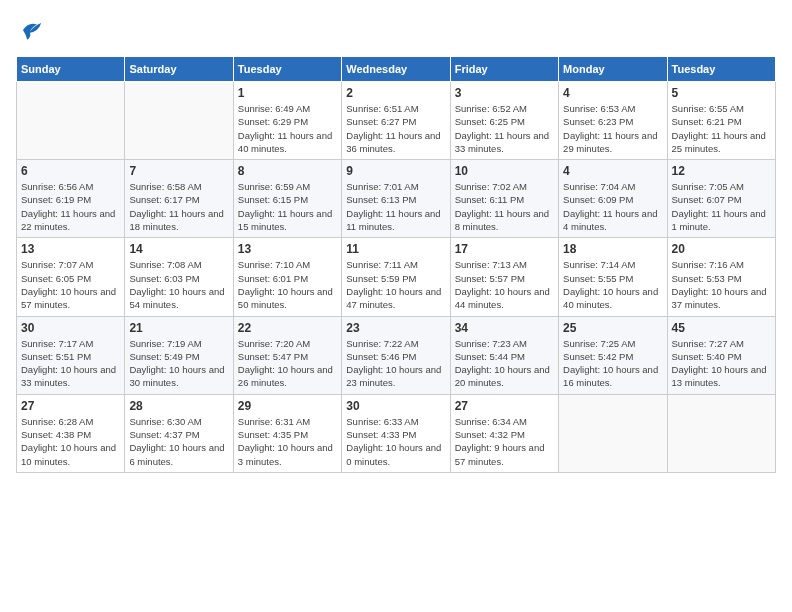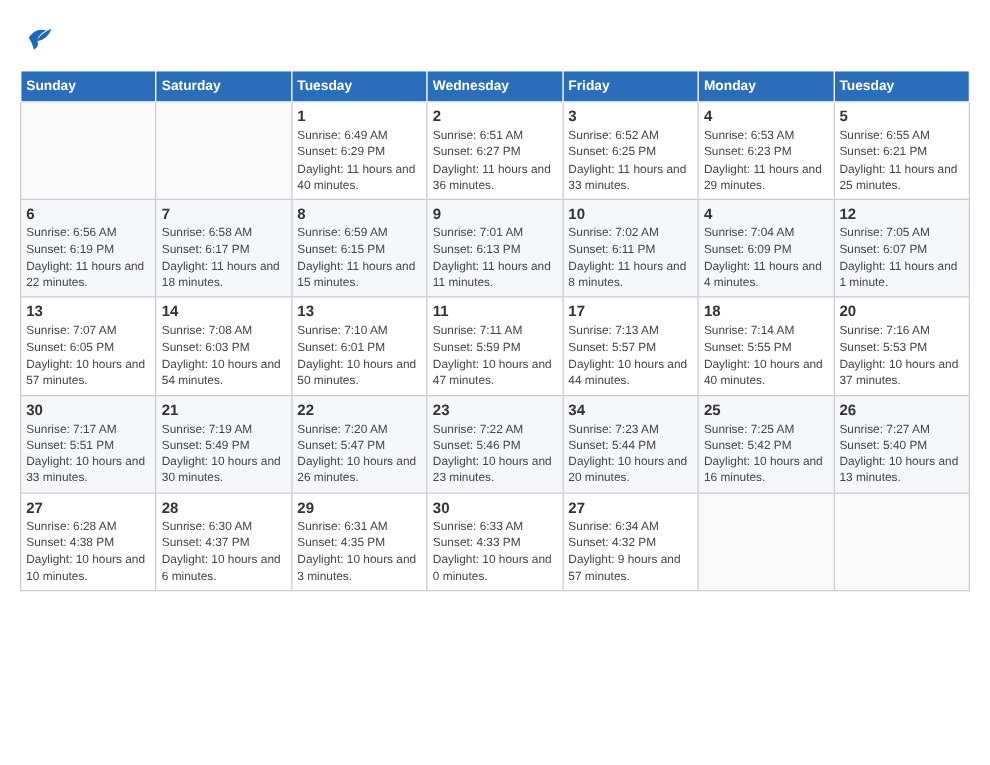--- a/index.html
+++ b/index.html
@@ -222,21 +222,21 @@
         </td>
         <td>
           <div class="day-num">34</div>
           <div class="day-info">Sunrise: 7:23 AM<br>Sunset: 5:44 PM<br>Daylight: 10 hours and 20 minutes.</div>
         </td>
         <td>
           <div class="day-num">25</div>
           <div class="day-info">Sunrise: 7:25 AM<br>Sunset: 5:42 PM<br>Daylight: 10 hours and 16 minutes.</div>
         </td>
         <td>
-          <div class="day-num">26</div>
+          <div class="day-num">45</div>
           <div class="day-info">Sunrise: 7:27 AM<br>Sunset: 5:40 PM<br>Daylight: 10 hours and 13 minutes.</div>
         </td>
       </tr>
       <tr>
         <td>
           <div class="day-num">27</div>
           <div class="day-info">Sunrise: 6:28 AM<br>Sunset: 4:38 PM<br>Daylight: 10 hours and 10 minutes.</div>
         </td>
         <td>
           <div class="day-num">28</div>

